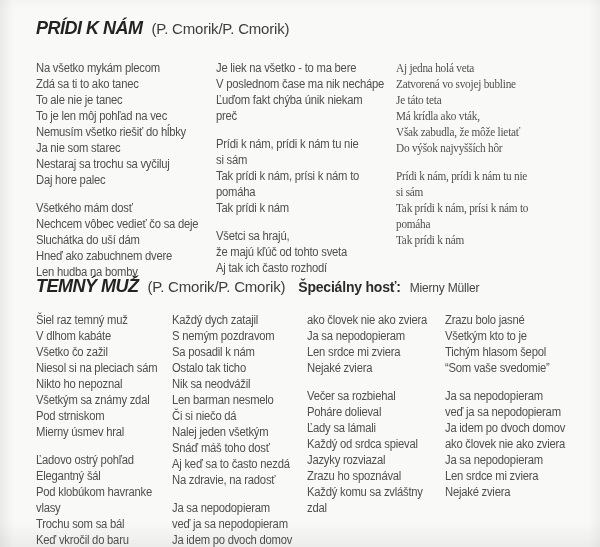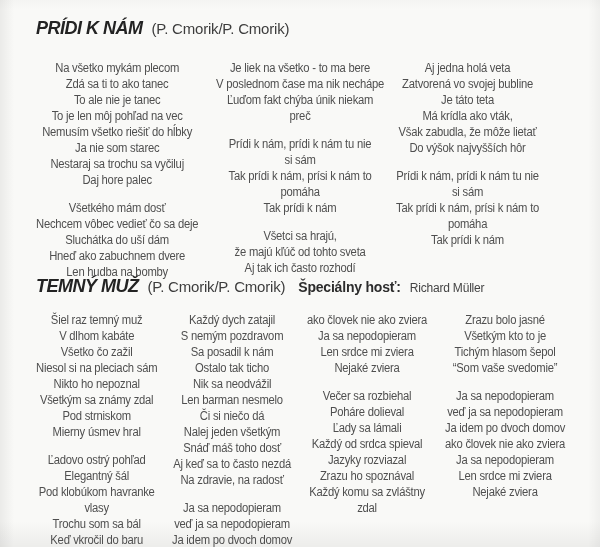--- a/index.html
+++ b/index.html
@@ -11,21 +11,20 @@
   .page{
     position:relative;
     width:600px;height:547px;
     overflow:hidden;
     background:
       linear-gradient(to right, rgba(0,0,0,.06), rgba(0,0,0,0) 14px),
       linear-gradient(to top, rgba(0,0,0,.05), rgba(0,0,0,0) 26px),
       linear-gradient(to left, rgba(0,0,0,.04), rgba(0,0,0,0) 12px),
       linear-gradient(to bottom, rgba(0,0,0,.02), rgba(0,0,0,0) 10px),
       #f9f9f7;
-    text-align: center;
   }
   .song-header{
     position:absolute;
     display:flex;
     align-items:baseline;
     gap:9px;
     white-space:nowrap;
   }
   .song-header.h0{left:36px;top:18px;}
   .song-header.h1{left:36px;top:270px;margin-top:6px;}
@@ -62,21 +61,21 @@
   }
   .stanza{margin:12px 0 7px 0;}
   .line{
     white-space:nowrap;
     transform:scaleX(.9);
     transform-origin:0 50%;
   }
   
   .s0c0{left:36px;top:48px;}
   .s0c1{left:216px;top:48px;}
-  .s0c2{left:396px;top:48px;}
+  .s0c2{left:396px;top:48px;font-family:Liberation Serif, serif;}
   
   .s1c0{left:36px;top:300px;}
   .s1c1{left:172px;top:300px;}
   .s1c2{left:307px;top:300px;}
   .s1c3{left:445px;top:300px;}
 </style>
 </head>
 <body>
 
 <div class="page">
@@ -141,21 +140,21 @@
           <div class="line">pomáha</div>
           <div class="line">Tak prídi k nám</div>
         </div>
       </div>
     </div>
 
   <div class="song-header h1">
     <span class="title">TEMNÝ MUŽ</span>
     <span class="credit">(P. Cmorik/P. Cmorik)</span>
     <span class="guest-label">Špeciálny hosť:</span>
-    <span class="guest-name">Richard Müller</span>
+    <span class="guest-name">Mierny Müller</span>
   </div>
   <div class="cols">
       <div class="col s1c0">
         <div class="stanza">
           <div class="line">Šiel raz temný muž</div>
           <div class="line">V dlhom kabáte</div>
           <div class="line">Všetko čo zažil</div>
           <div class="line">Niesol si na pleciach sám</div>
           <div class="line">Nikto ho nepoznal</div>
           <div class="line">Všetkým sa známy zdal</div>

